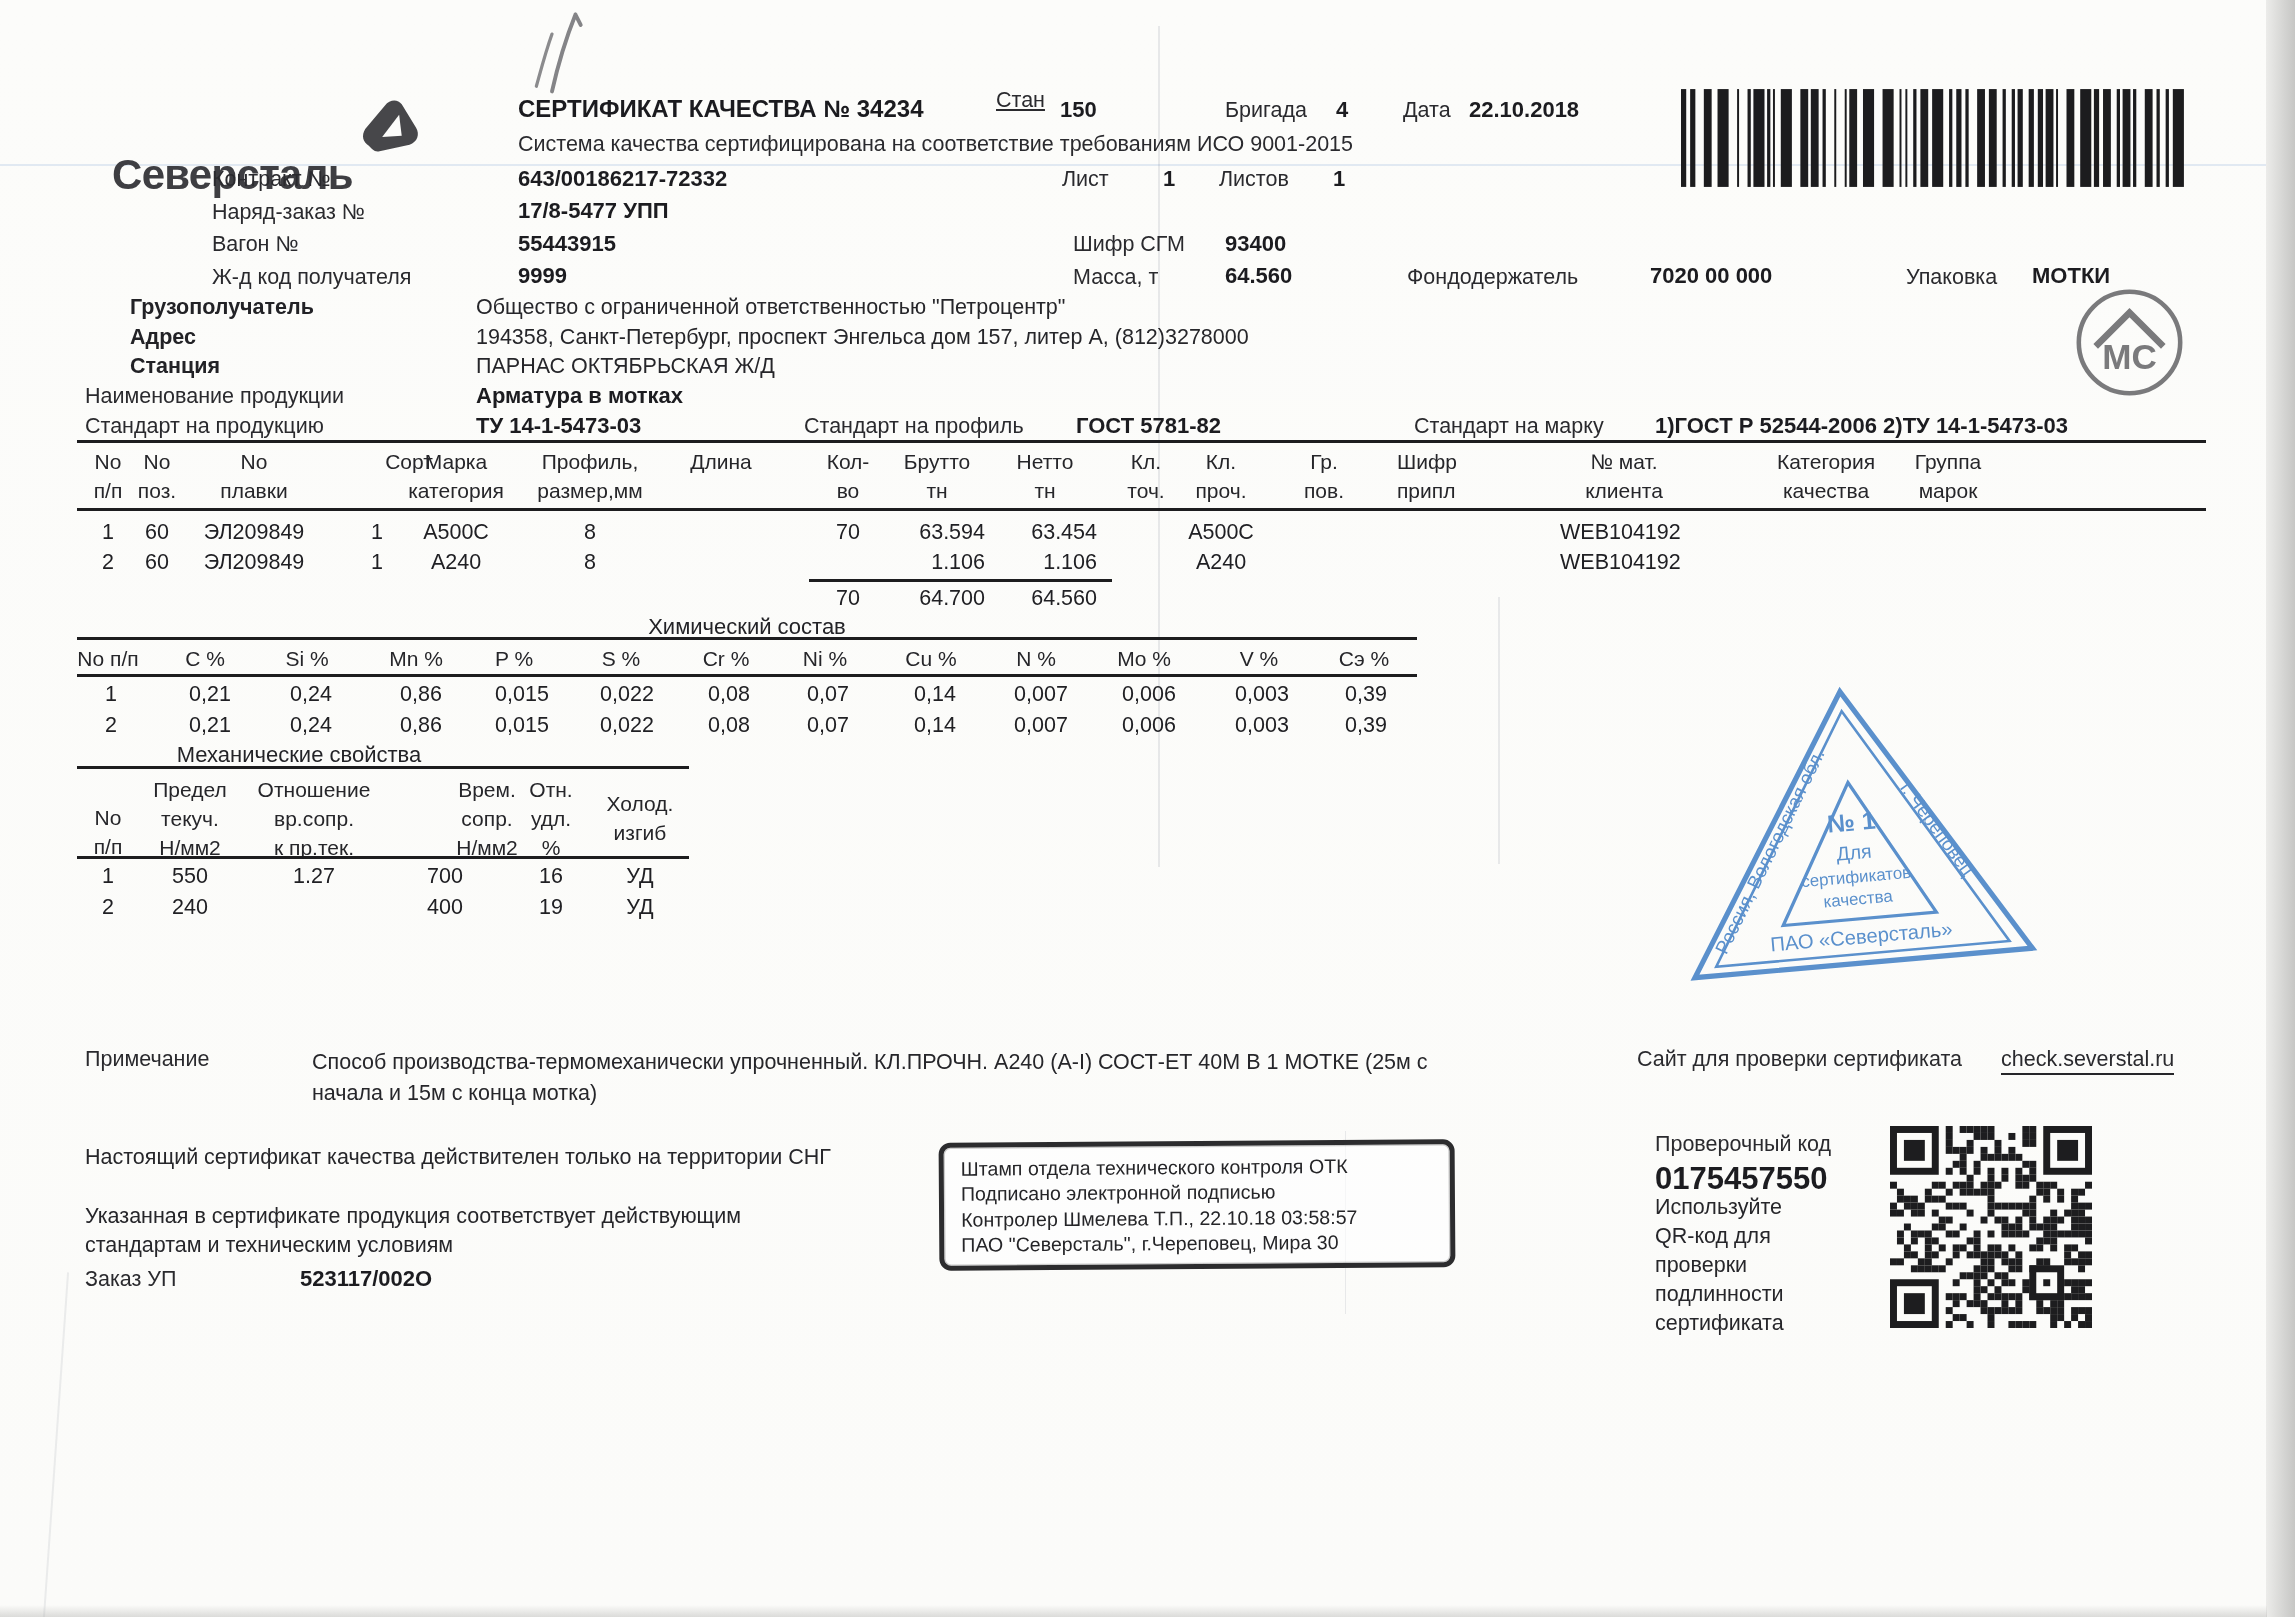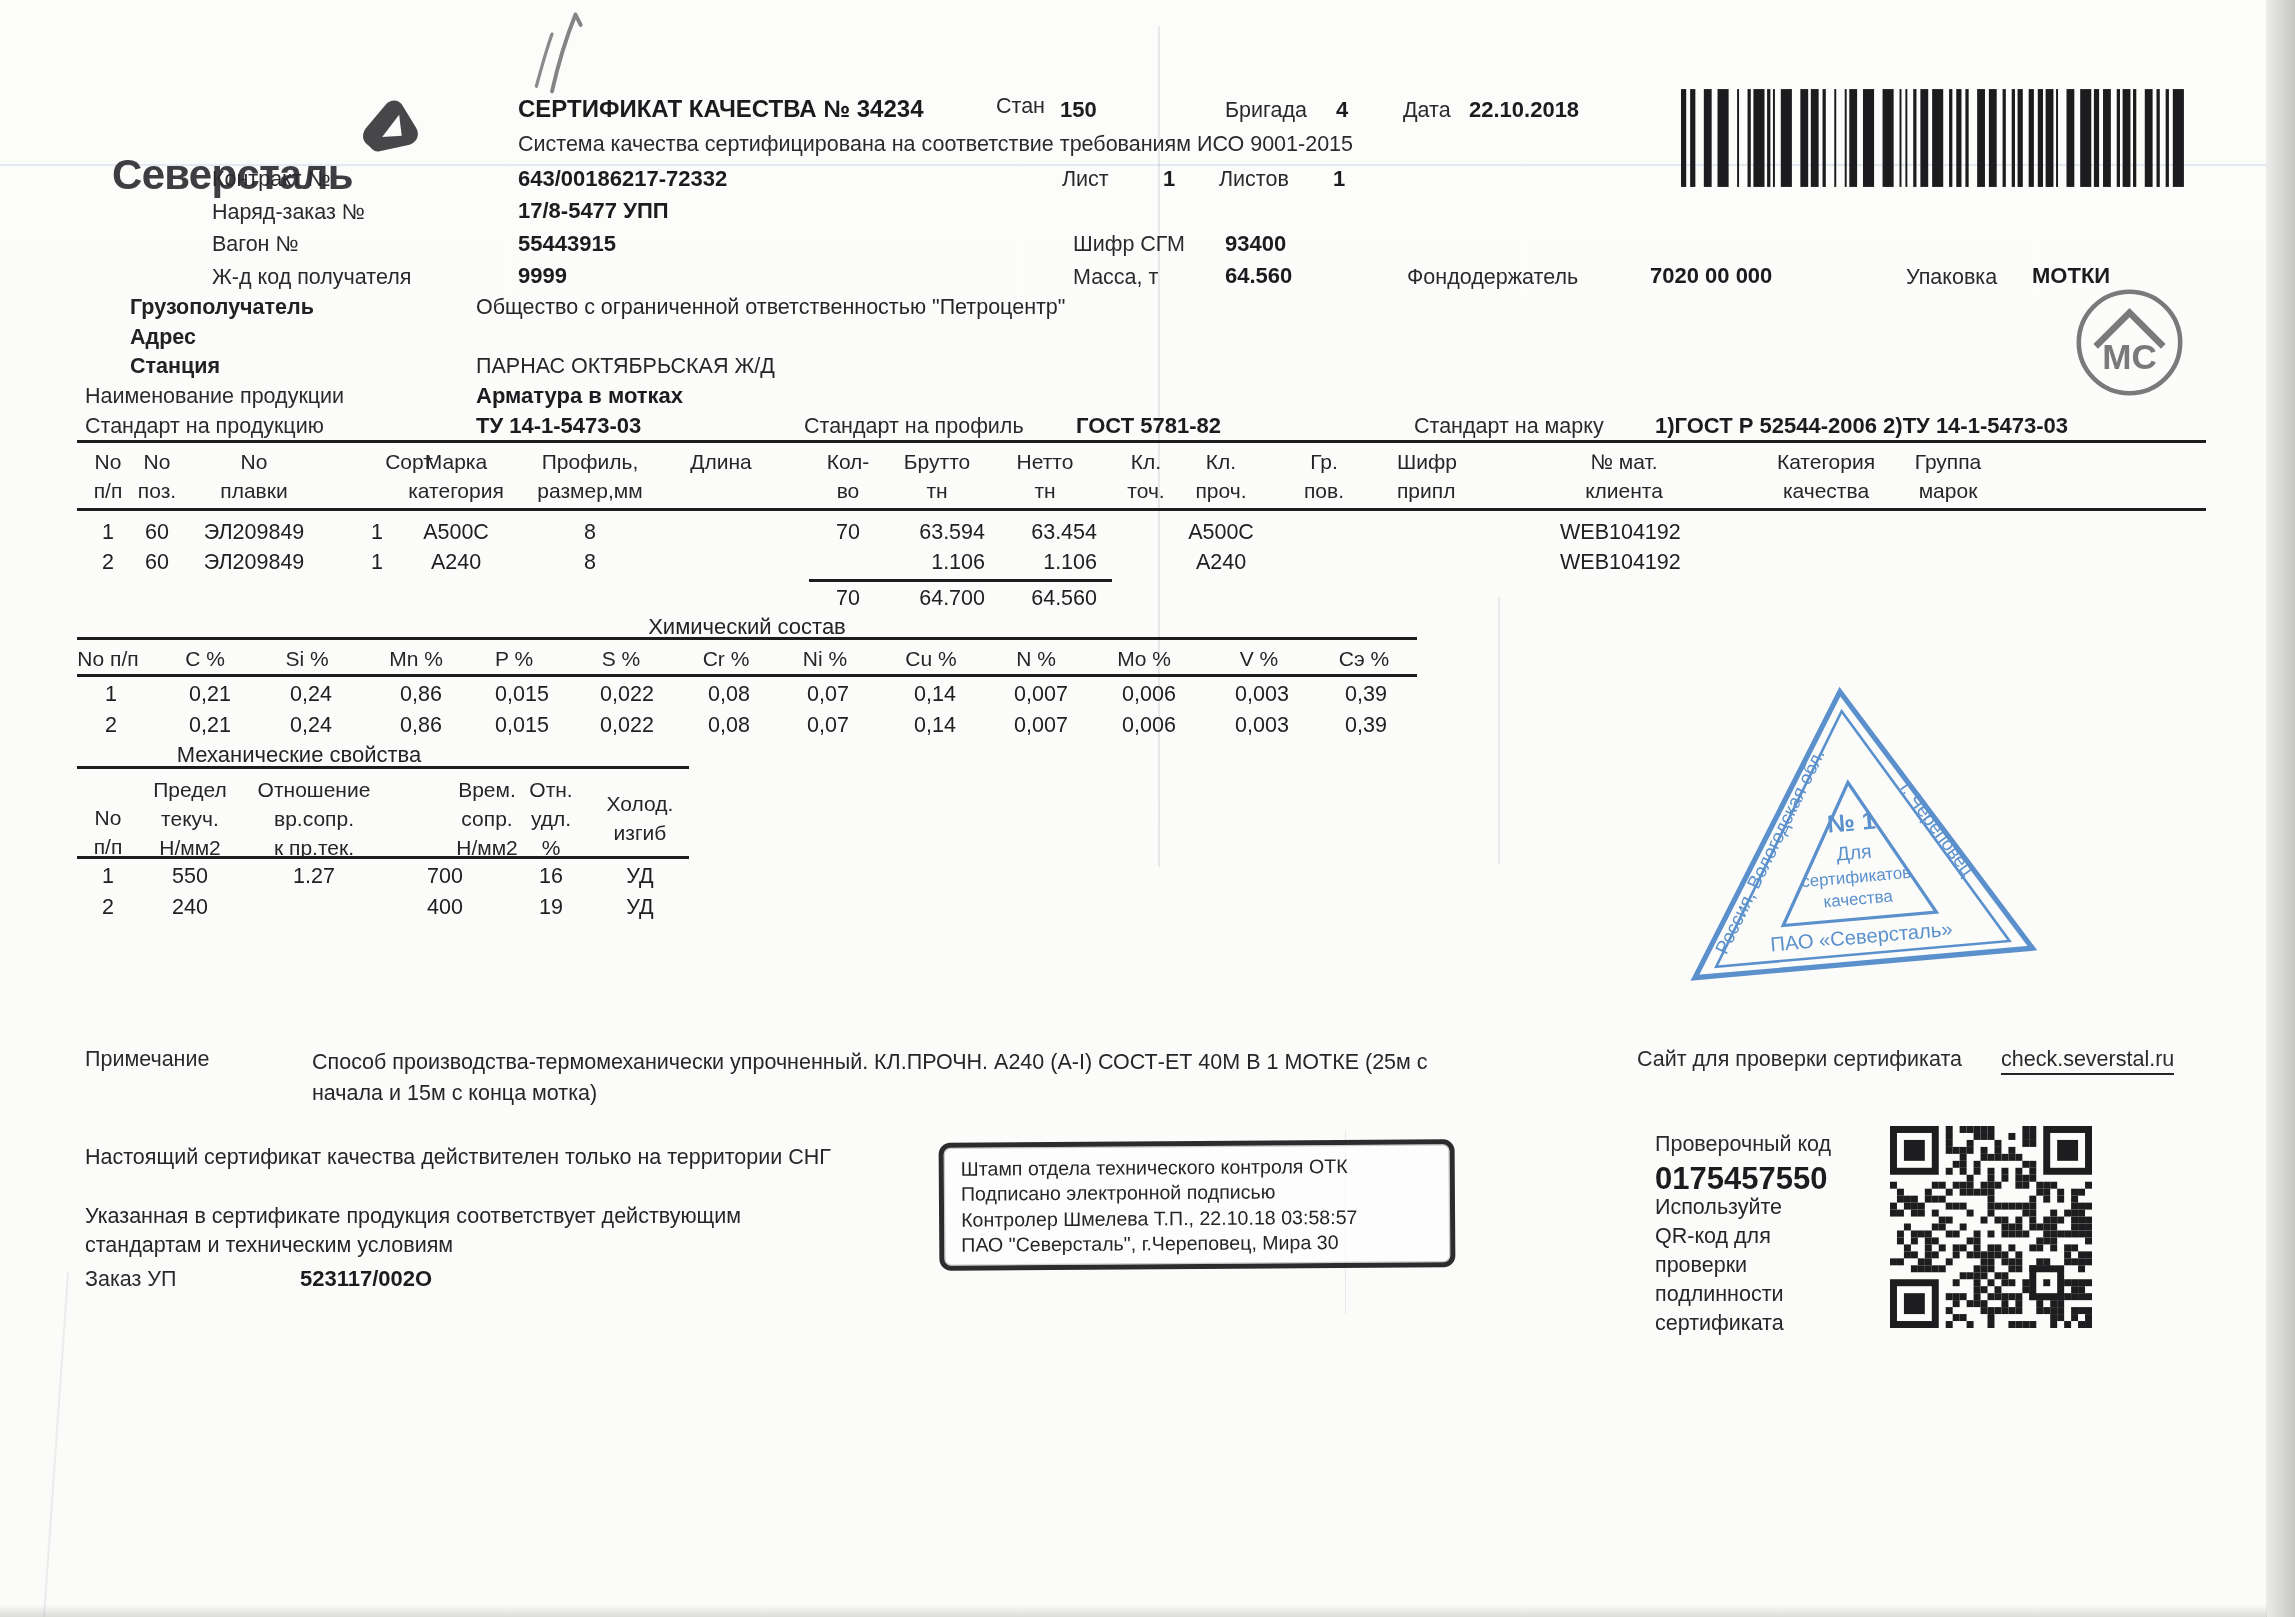--- a/index.html
+++ b/index.html
@@ -43,21 +43,21 @@
     <path d="M28,120 C35,95 42,68 52,40" fill="none" stroke="#6e6e72" stroke-width="5" stroke-linecap="round" opacity=".8"></path>
   </svg>
 
   <svg class="abs" style="left:360px;top:99px;" width="60" height="55" viewBox="0 0 92 84">
     <path d="M14,72 C4,66 2,56 8,46 L38,10 C46,0 58,0 64,8 L86,44 C92,54 88,66 76,70 L30,80 C22,82 18,76 14,72 Z" fill="#47474a"></path>
     <path d="M34,58 L60,24 L64,56 Z" fill="#fcfcfa"></path>
   </svg>
   <div class="abs logo-text" style="left:112px;top:151px;">Северсталь</div>
 
   <div class="abs title36" style="left:518px;top:95px;">СЕРТИФИКАТ КАЧЕСТВА № 34234</div>
-  <div class="abs lab" style="left:996px;top:94px;">Стан</div>
+  <div class="abs lab" style="left:996px;top:88px;text-decoration:underline;">Стан</div>
   <div class="abs val" style="left:1060px;top:97px;">150</div>
   <div class="abs lab" style="left:1225px;top:98px;">Бригада</div>
   <div class="abs val" style="left:1336px;top:97px;">4</div>
   <div class="abs lab" style="left:1403px;top:98px;">Дата</div>
   <div class="abs val" style="left:1469px;top:97px;">22.10.2018</div>
   <div class="abs lab" style="left:518px;top:132px;">Система качества сертифицирована на соответствие требованиям ИСО 9001-2015</div>
 
   <div class="abs" style="left:1681px;top:89px;">
     <svg width="514" height="98" fill="#1c1c1e" viewBox="0 0 788 150">
         <rect x="0" y="0" width="8" height="150"></rect>
@@ -129,20 +129,21 @@
   <div class="abs lab" style="left:1073px;top:265px;">Масса, т</div>
   <div class="abs val" style="left:1225px;top:263px;">64.560</div>
   <div class="abs lab" style="left:1407px;top:265px;">Фондодержатель</div>
   <div class="abs val" style="left:1650px;top:263px;">7020 00 000</div>
   <div class="abs lab" style="left:1906px;top:265px;">Упаковка</div>
   <div class="abs val" style="left:2032px;top:263px;">МОТКИ</div>
 
   <div class="abs blab" style="left:130px;top:295px;">Грузополучатель</div>
   <div class="abs txt" style="left:476px;top:295px;">Общество с ограниченной ответственностью "Петроцентр"</div>
   <div class="abs blab" style="left:130px;top:325px;">Адрес</div>
+  <div class="abs txt" style="left:476px;top:325px;">194358, Санкт-Петербург, проспект Энгельса дом 157, литер А, (812)3278000</div>
   <div class="abs blab" style="left:130px;top:354px;">Станция</div>
   <div class="abs txt" style="left:476px;top:354px;">ПАРНАС ОКТЯБРЬСКАЯ Ж/Д</div>
   <div class="abs lab" style="left:85px;top:384px;">Наименование продукции</div>
   <div class="abs val" style="left:476px;top:383px;">Арматура в мотках</div>
   <div class="abs lab" style="left:85px;top:414px;">Стандарт на продукцию</div>
   <div class="abs val" style="left:476px;top:413px;">ТУ 14-1-5473-03</div>
   <div class="abs lab" style="left:804px;top:414px;">Стандарт на профиль</div>
   <div class="abs val" style="left:1076px;top:413px;">ГОСТ 5781-82</div>
   <div class="abs lab" style="left:1414px;top:414px;">Стандарт на марку</div>
   <div class="abs val" style="left:1655px;top:413px;">1)ГОСТ Р 52544-2006 2)ТУ 14-1-5473-03</div>

